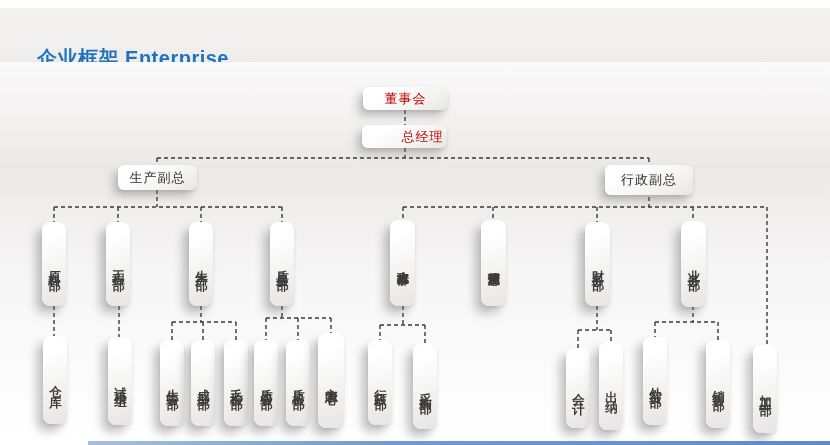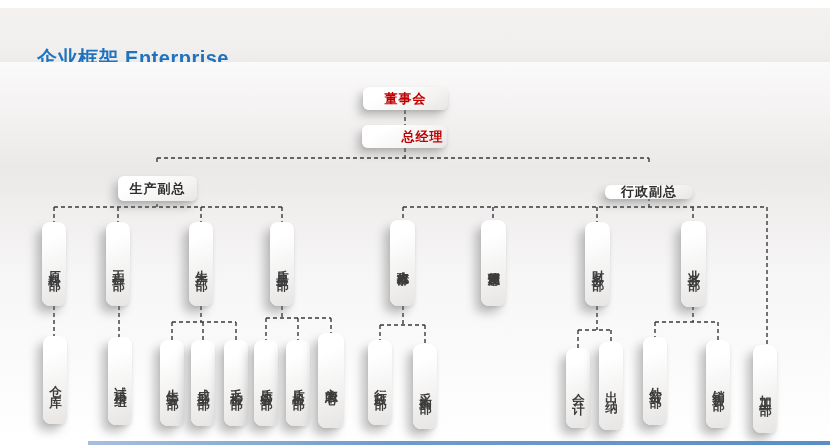--- a/index.html
+++ b/index.html
@@ -14,21 +14,21 @@
     font-weight:600; color:#1f72bd; letter-spacing:0.5px;margin-top:33px; }
 
   
   .chart { position:absolute; left:0; top:62px; width:830px; height:383px;
     background:linear-gradient(180deg,#fbfafa 0%,#ebe9e8 28%,#f7f6f6 55%,#ffffff 100%); }
   .wires { position:absolute; left:0; top:0; width:830px; height:445px; pointer-events:none; }
 
   
   .hnode { position:absolute; display:flex; align-items:center; justify-content:center;
     background:linear-gradient(150deg,#ffffff 25%,#f3f2f1 70%,#e7e6e5 100%);
-    border-radius:6px; font-weight:bold; font-size:13px; color:#2e2e2e;
+    border-radius:6px; font-weight:normal; font-size:13px; color:#2e2e2e;
     box-shadow:-5px 6px 9px rgba(110,110,110,0.38), 0 2px 3px rgba(150,150,150,0.25);
     letter-spacing:1px; }
   .vnode { position:absolute; display:flex; align-items:center; justify-content:center;
     writing-mode:vertical-rl; text-orientation:upright;
     background:linear-gradient(160deg,#ffffff 20%,#f2f1f0 65%,#e6e5e4 100%);
     border-radius:8px; font-weight:bold; font-size:12.5px; color:#3c3c3c;
     box-shadow:-6px 7px 10px rgba(105,105,105,0.40), 0 2px 3px rgba(150,150,150,0.22); }
   .red { color:#c00000; }
   .sp2 { letter-spacing:10px; text-indent:10px; }
   .sp3 { letter-spacing:4px; text-indent:4px; }
@@ -62,22 +62,22 @@
       <path d="M282 306 V318 M266 318 H331 M266 318 V340 M298 318 V340 M331 318 V333"></path>
       <path d="M403 306 V325 M380 325 H425 M380 325 V340 M425 325 V344"></path>
       <path d="M597 306 V330 M578 330 H611 M578 330 V348 M611 330 V342"></path>
       <path d="M693 306 V322 M655 322 H718 M655 322 V337 M718 322 V340"></path>
     </g>
   </svg>
 
   <div class="hnode red" style="left:363px;top:87px;width:85px;height:23px;">董事会</div>
   <div class="hnode red" style="left:362px;top:125px;width:85px;height:23px;padding-left:36px;">总经理</div>
 
-  <div class="hnode" style="left:118px;top:176px;width:79px;height:25px;">生产副总</div>
-  <div class="hnode" style="left:605px;top:165px;width:88px;height:14px;margin-top:20px;">行政副总</div>
+  <div class="hnode" style="left:118px;top:165px;width:79px;height:25px;">生产副总</div>
+  <div class="hnode" style="left:605px;top:165px;width:88px;height:30px;">行政副总</div>
 
   <div class="vnode sp3" style="left:42px;top:222px;width:24px;height:84px;">原料部</div>
   <div class="vnode sp3" style="left:106px;top:222px;width:24px;height:84px;">工程部</div>
   <div class="vnode sp3" style="left:189px;top:222px;width:24px;height:84px;">生产部</div>
   <div class="vnode sp3" style="left:270px;top:222px;width:24px;height:84px;">质量部</div>
   <div class="vnode sp5" style="left:390px;top:220px;width:25px;height:86px;">行政人事部</div>
   <div class="vnode sp5" style="left:481px;top:220px;width:25px;height:86px;">信息管理部</div>
   <div class="vnode sp3" style="left:585px;top:222px;width:25px;height:84px;">财务部</div>
   <div class="vnode sp3" style="left:681px;top:221px;width:25px;height:86px;">业务部</div>
 

